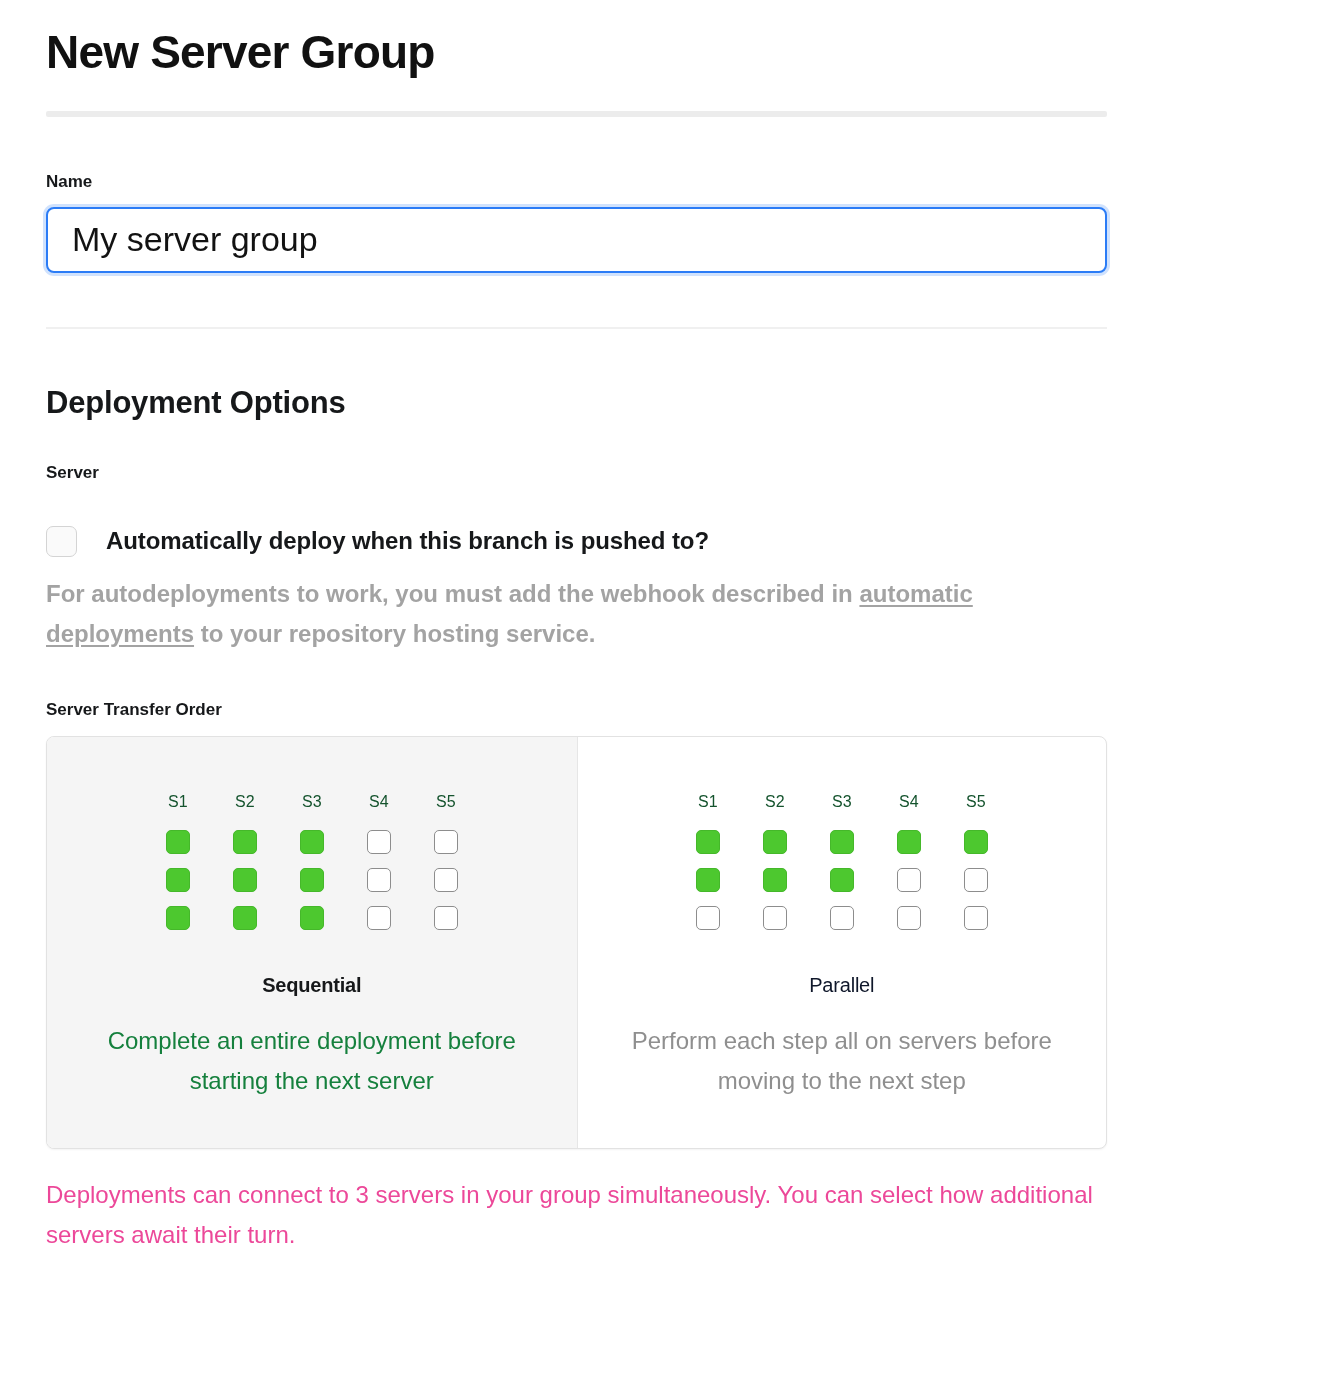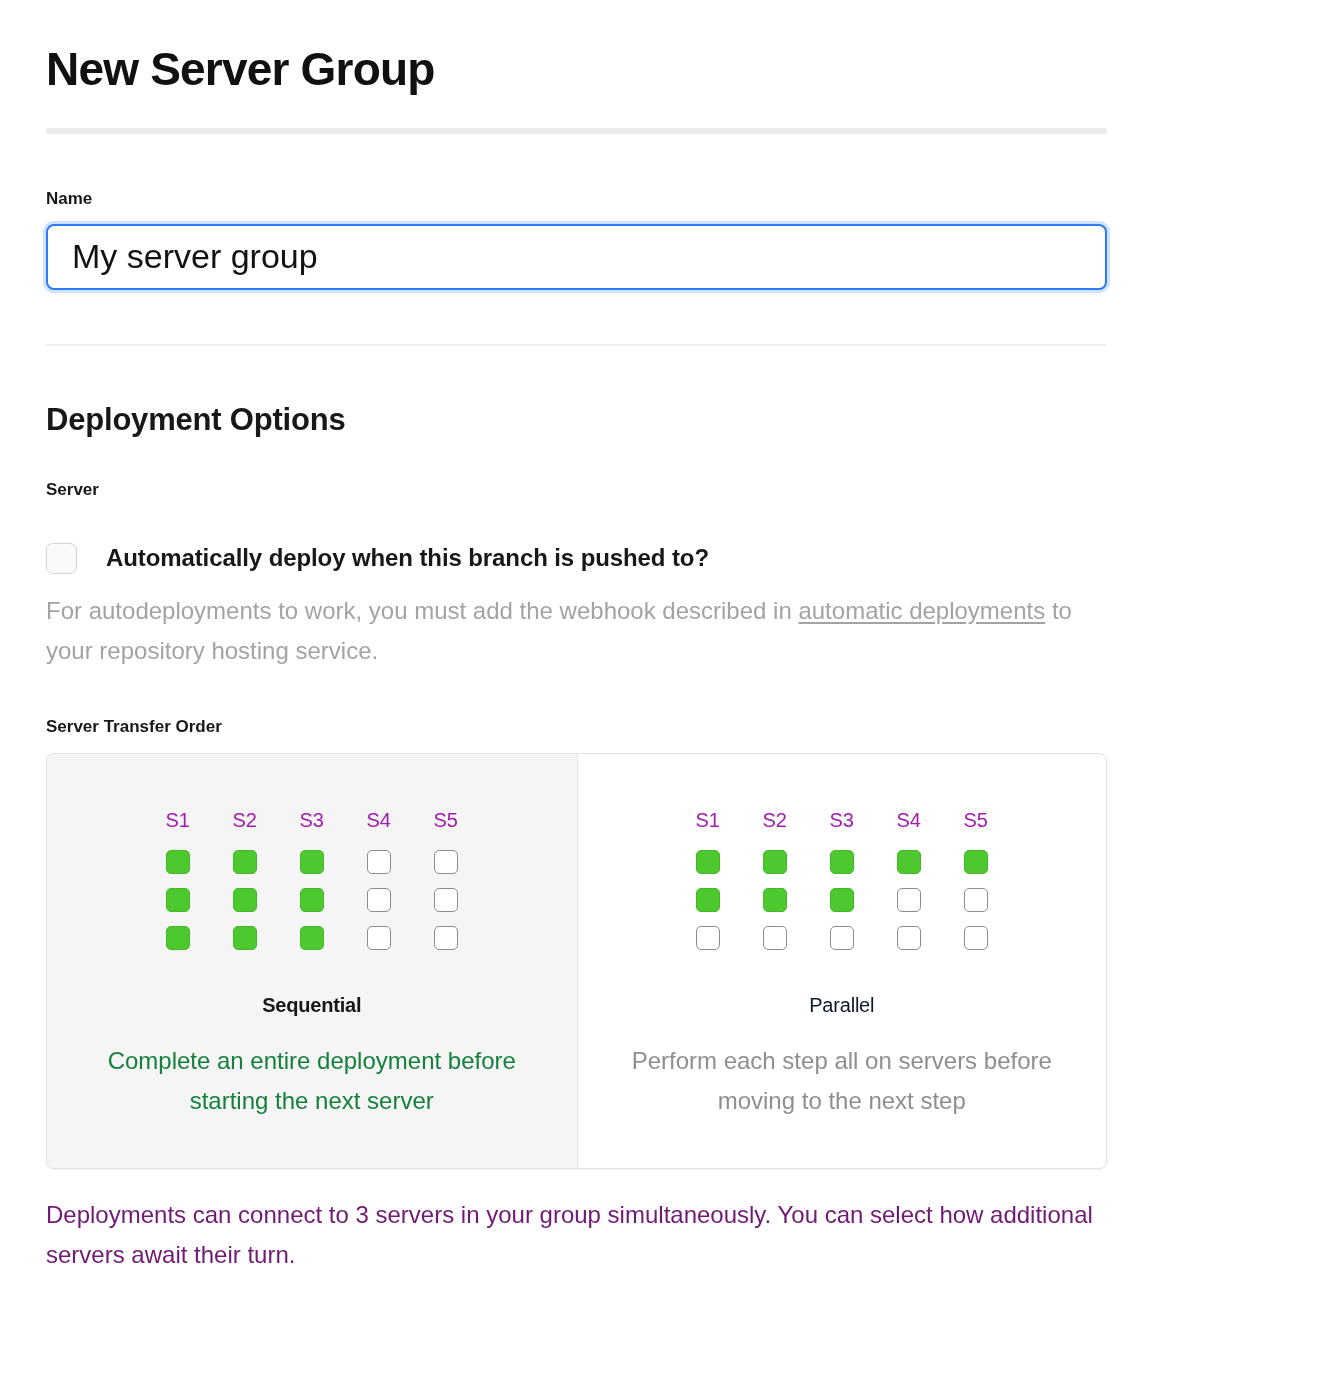--- a/index.html
+++ b/index.html
@@ -10,21 +10,21 @@
   }
   body {
     width: 1327px;
     height: 1400px;
     font-family: "Liberation Sans", sans-serif;
     color: #1a1a1a;
     -webkit-font-smoothing: antialiased;
     overflow: hidden;
   }
   .page {
-    padding: 17px 46px;
+    padding: 0 46px;
     width: 1153px;
   }
 
   
   .page-title {
     font-size: 46px;
     font-weight: 700;
     letter-spacing: -0.8px;
     color: #111111;
     margin: 0;
@@ -146,21 +146,21 @@
     font-weight: 700;
     color: #16181a;
     letter-spacing: -0.1px;
   }
   .help-text {
     font-size: 24px;
     line-height: 1.68;
     color: #a3a3a3;
     margin: 17px 0 0 0;
     max-width: 1240px;
-    font-weight: 400;
+    font-weight: 700;
   }
   .help-link {
     color: #a3a3a3;
     text-decoration: underline;
     text-underline-offset: 3px;
     cursor: pointer;
   }
 
   
   .sto-block { padding-top: 46px; }
@@ -184,22 +184,22 @@
   .option-card.divider-left { border-left: 1px solid #e6e6e6; }
 
   .grid {
     display: inline-grid;
     grid-template-columns: repeat(5, 31px);
     column-gap: 36px;
     row-gap: 14px;
     justify-items: center;
   }
   .col-head {
-    font-size: 20px;
-    color: #a21caf;
+    font-size: 16px;
+    color: #14532d;
     line-height: 1;
     padding-bottom: 6px;
     font-weight: 400;
   }
   .cell {
     width: 24px;
     height: 24px;
     border-radius: 5px;
   }
   .cell.on {
@@ -223,21 +223,21 @@
     font-size: 24px;
     line-height: 1.7;
     margin: 24px 0 0 0;
     color: #15803d;
   }
   .card-desc.muted { color: #8f8f8f; }
 
   .footnote {
     font-size: 24px;
     line-height: 1.68;
-    color: #701a75;
+    color: #ec4899;
     margin: 26px 0 0 0;
     max-width: 1230px;
   }
 </style>
 </head>
 <body>
 
 <div class="page">
 
   <h1 class="page-title">New Server Group</h1>

